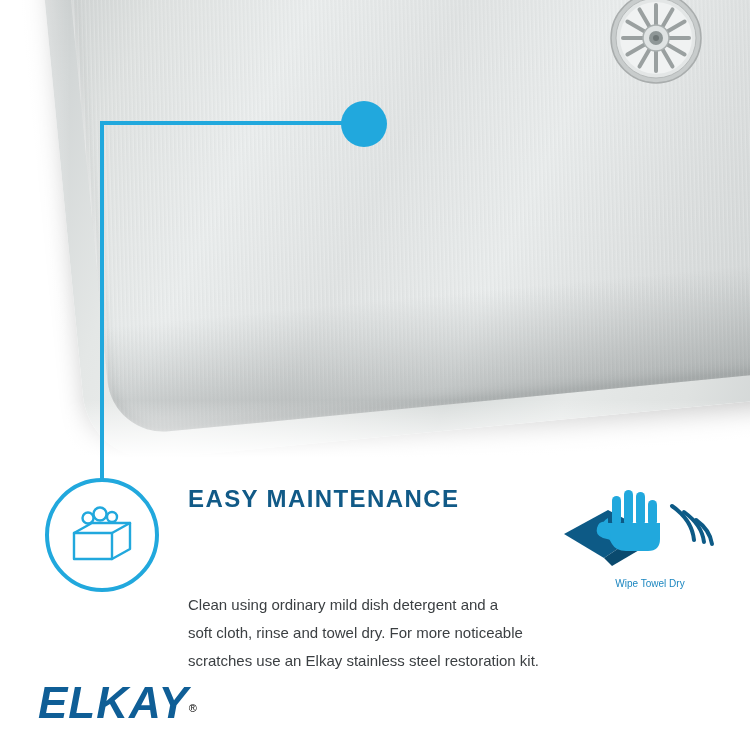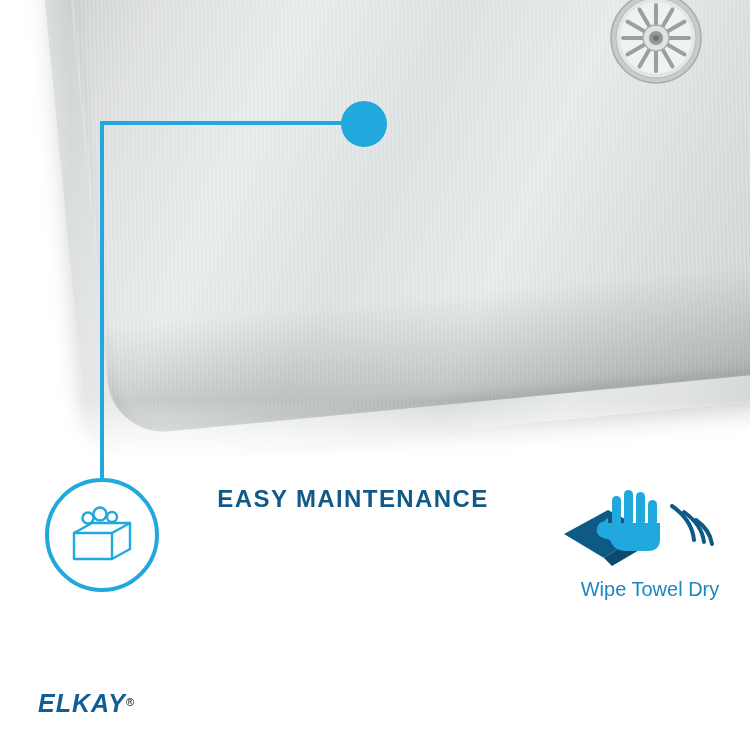--- a/index.html
+++ b/index.html
@@ -159,21 +159,20 @@
     position: absolute;
     left: 188px;
     top: 484px;
     width: 330px;
     color: #115a87;
     font-size: 24px;
     line-height: 29px;
     font-weight: bold;
     letter-spacing: 1.4px;
     text-transform: uppercase;
-    text-align: center;
   }
   .headline .hl-line { display: block; }
   .body-copy {
     position: absolute;
     left: 188px;
     top: 591px;
     width: 372px;
     color: #3b3f42;
     font-size: 15px;
     line-height: 28px;
@@ -188,36 +187,36 @@
     width: 170px;
     height: 86px;
   }
   .wipe-label {
     position: absolute;
     left: 560px;
     top: 578px;
     width: 180px;
     text-align: center;
     color: #1b86c0;
-    font-size: 20px;
+    font-size: 10px;
   }
 
   
   .logo {
     position: absolute;
     left: 38px;
     top: 686px;
     width: 175px;
     height: 34px;
   }
   .logo-text {
     font-family: "Liberation Sans", sans-serif;
     font-weight: bold;
     font-style: italic;
-    font-size: 25px;
+    font-size: 44px;
     letter-spacing: 1px;
     color: #0f5e96;
     line-height: 34px;
   }
   .logo-reg {
     font-size: 11px;
     vertical-align: super;
     font-style: normal;
     font-weight: normal;
   }
@@ -280,20 +279,25 @@
         <circle cx="34" cy="9" r="6.5"></circle>
         <circle cx="46" cy="12" r="5"></circle>
       </g>
     </svg>
   </div>
 
   <div class="headline">
     <span class="hl-line">Easy Maintenance</span>
   </div>
 
+  <div class="body-copy">
+    <span>Clean using ordinary mild dish detergent and a</span>
+    <span>soft cloth, rinse and towel dry. For more noticeable</span>
+    <span>scratches use an Elkay stainless steel restoration kit.</span>
+  </div>
 
   <div class="wipe-icon">
     <svg width="170" height="86" viewBox="0 0 170 86">
 
       <path d="M4 46 L48 22 L86 42 L44 70 Z" fill="#0d5a86"></path>
       <path d="M44 70 L86 42 L86 58 L52 78 Z" fill="#0a4a6e"></path>
 
       <g fill="#21a8dd">
         <rect x="52" y="8" width="9" height="30" rx="4.5"></rect>
         <rect x="64" y="2" width="9" height="36" rx="4.5"></rect>

